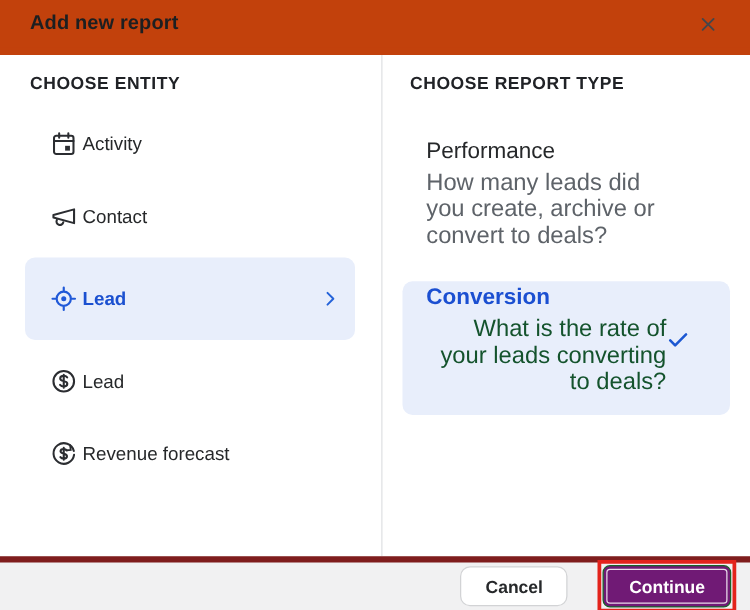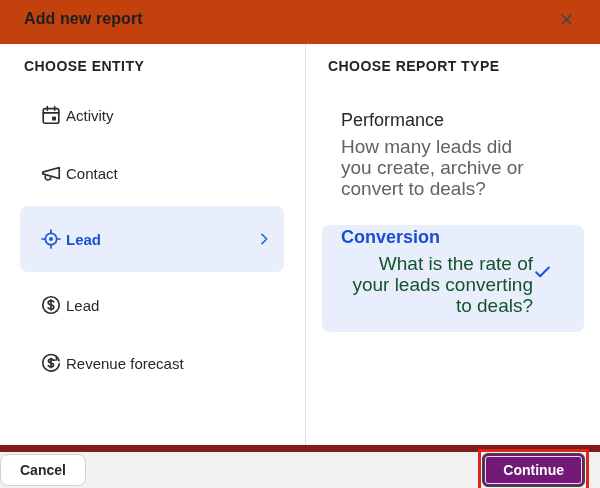--- a/index.html
+++ b/index.html
@@ -69,23 +69,23 @@
   .report-option.selected { background: #e8eefb; padding-top: 2px; padding-bottom: 16px; }
   .report-option.selected .option-title { color: #1b4fd1; font-weight: 700; }
   .report-option.selected .option-desc { color: #14532d; text-align: right; }
   .option-check { margin-left: auto; color: #1b57d2; display: flex; padding-right: 14px; }
   .option-check svg { width: 19px; height: 19px; }
 
   
   .dialog-footer {
     height: 43px; flex: 0 0 43px;
     background: #f1f1f2;
-    border-top: 7px solid #7f1d1d;
-    display: flex; align-items: center; justify-content: space-between;
-    padding-right: 15px; gap: 16px;
+    border-top: 5px solid #7f1d1d;
+    display: flex; align-items: center; justify-content: flex-end;
+    padding-right: 15px; gap: 28px;
   }
   .btn { font-family: "Liberation Sans", sans-serif; font-size: 14px; font-weight: 700; cursor: pointer; }
   .btn-cancel {
     background: #ffffff; color: #26282a;
     border: 1px solid #d2d3d5; border-radius: 8px;
     padding: 7px 19px;
   }
   .btn-continue {
     position: relative;
     background: #701a75; color: #ffffff;

